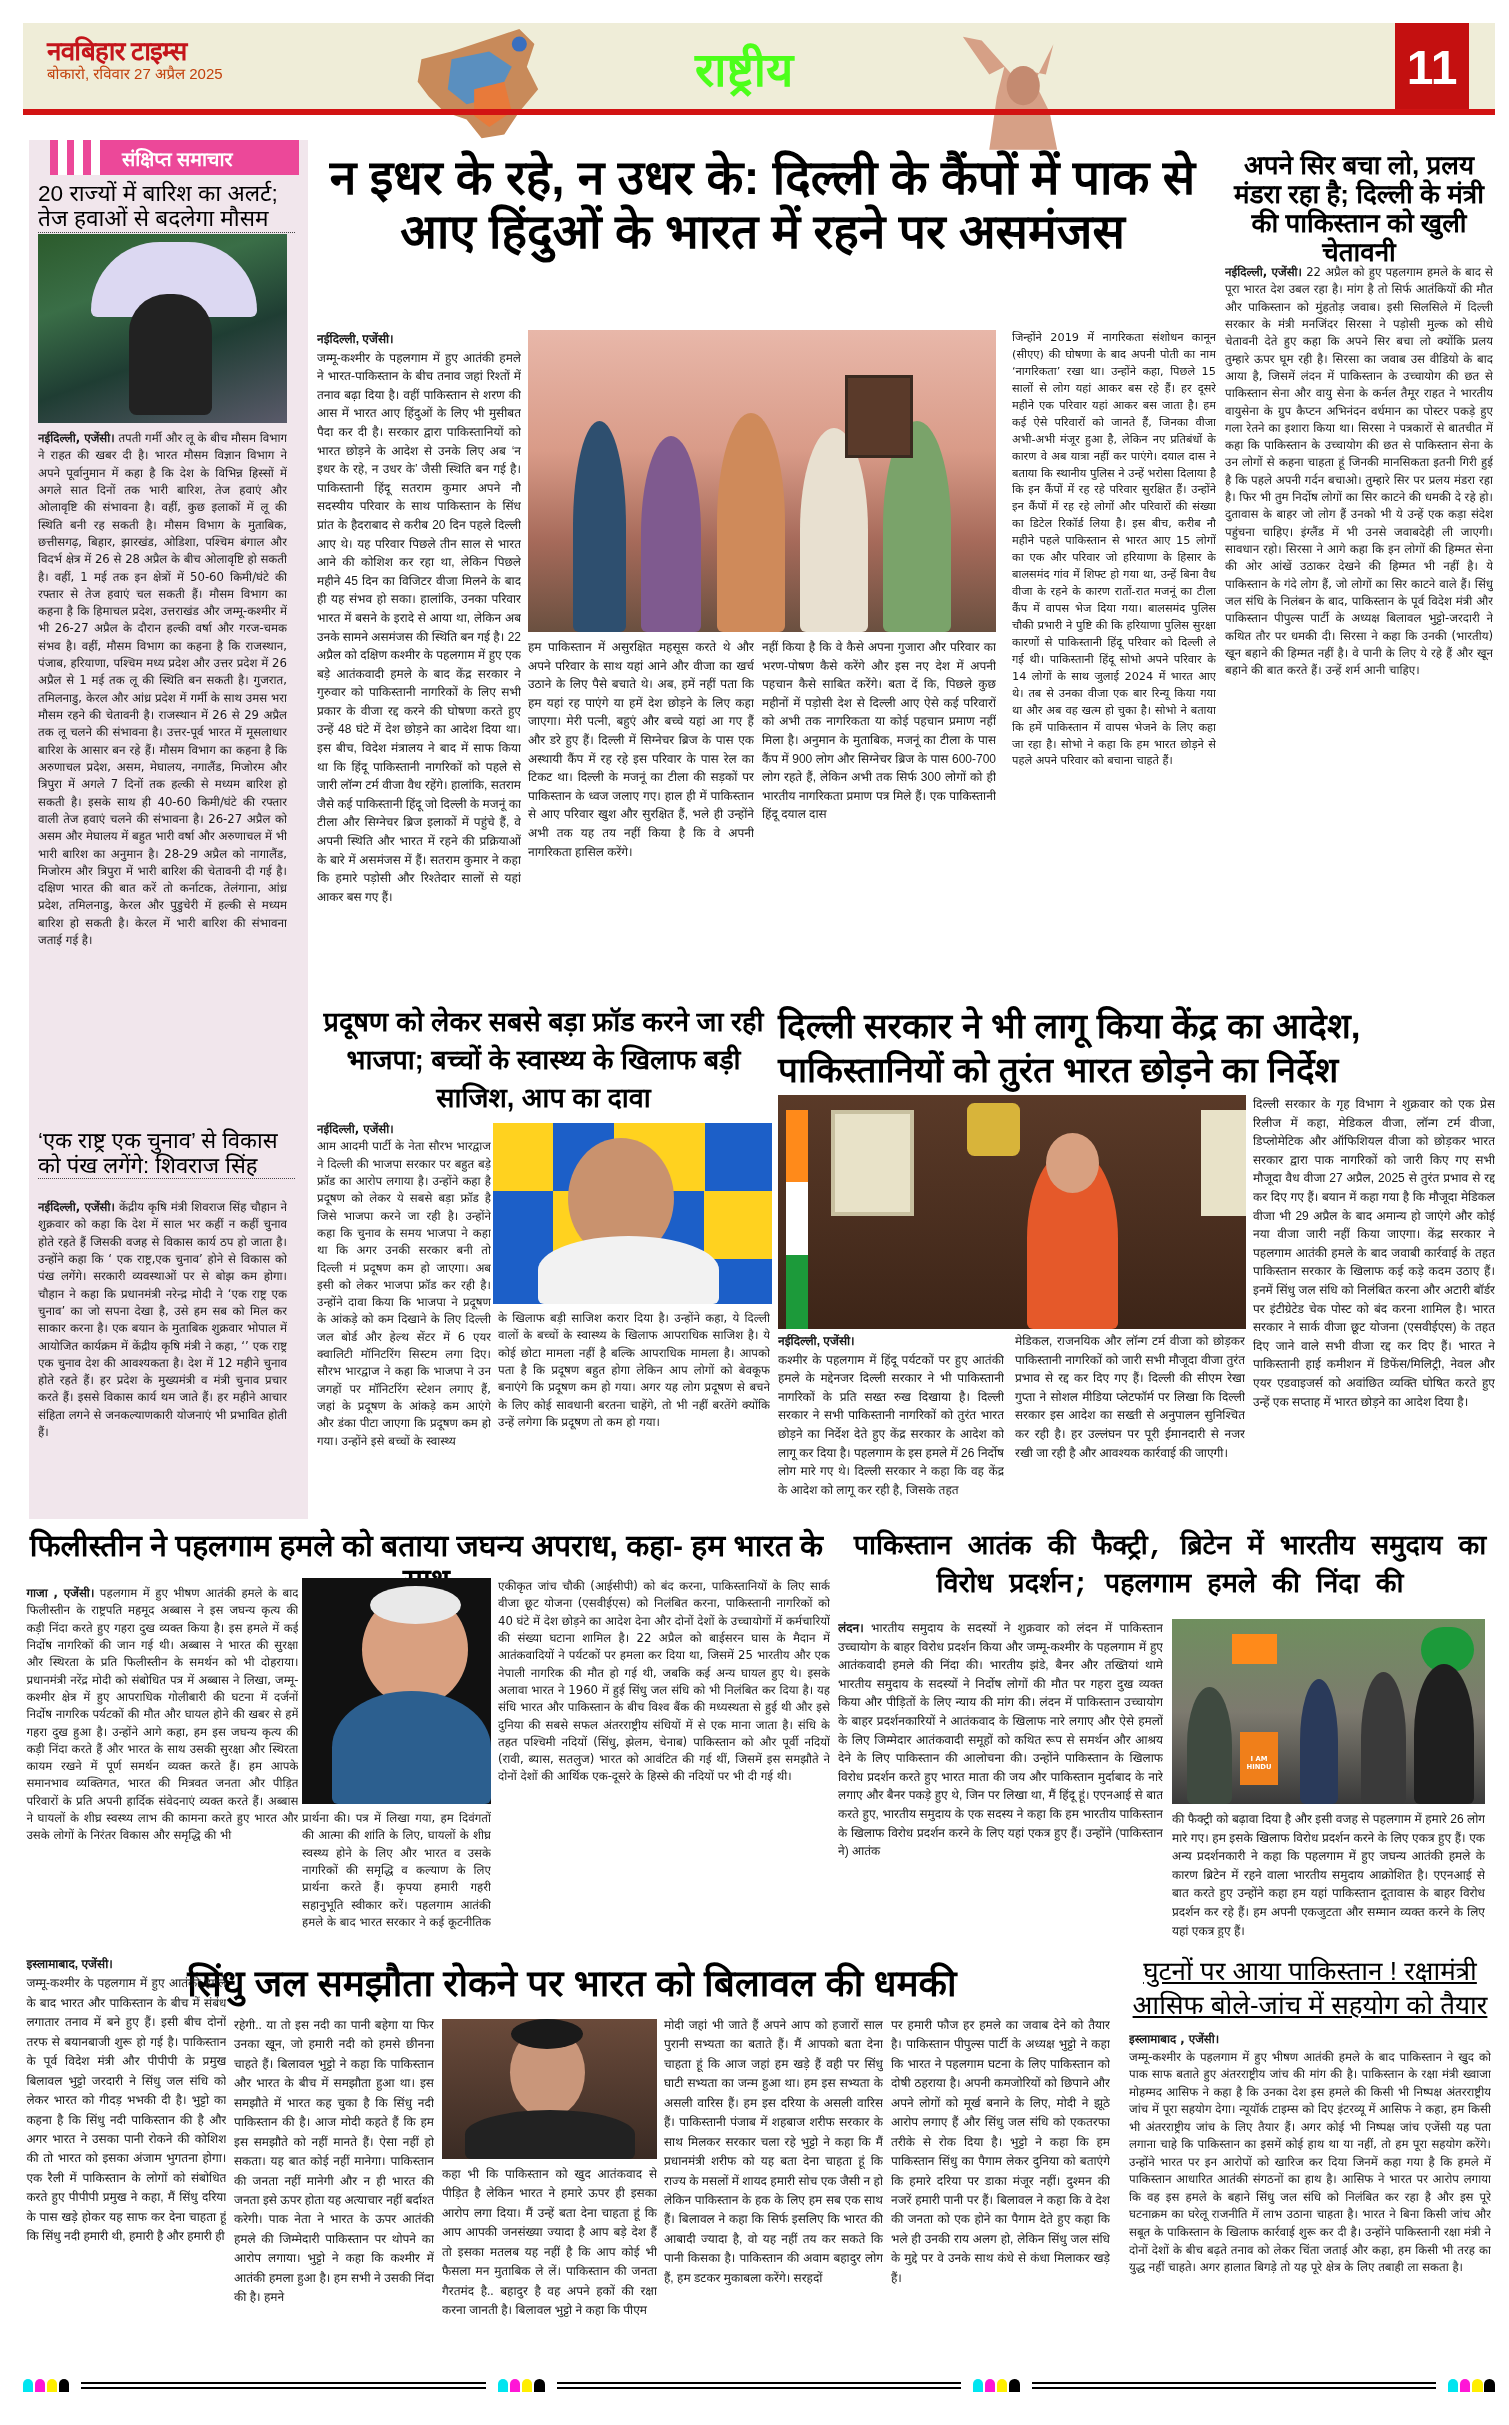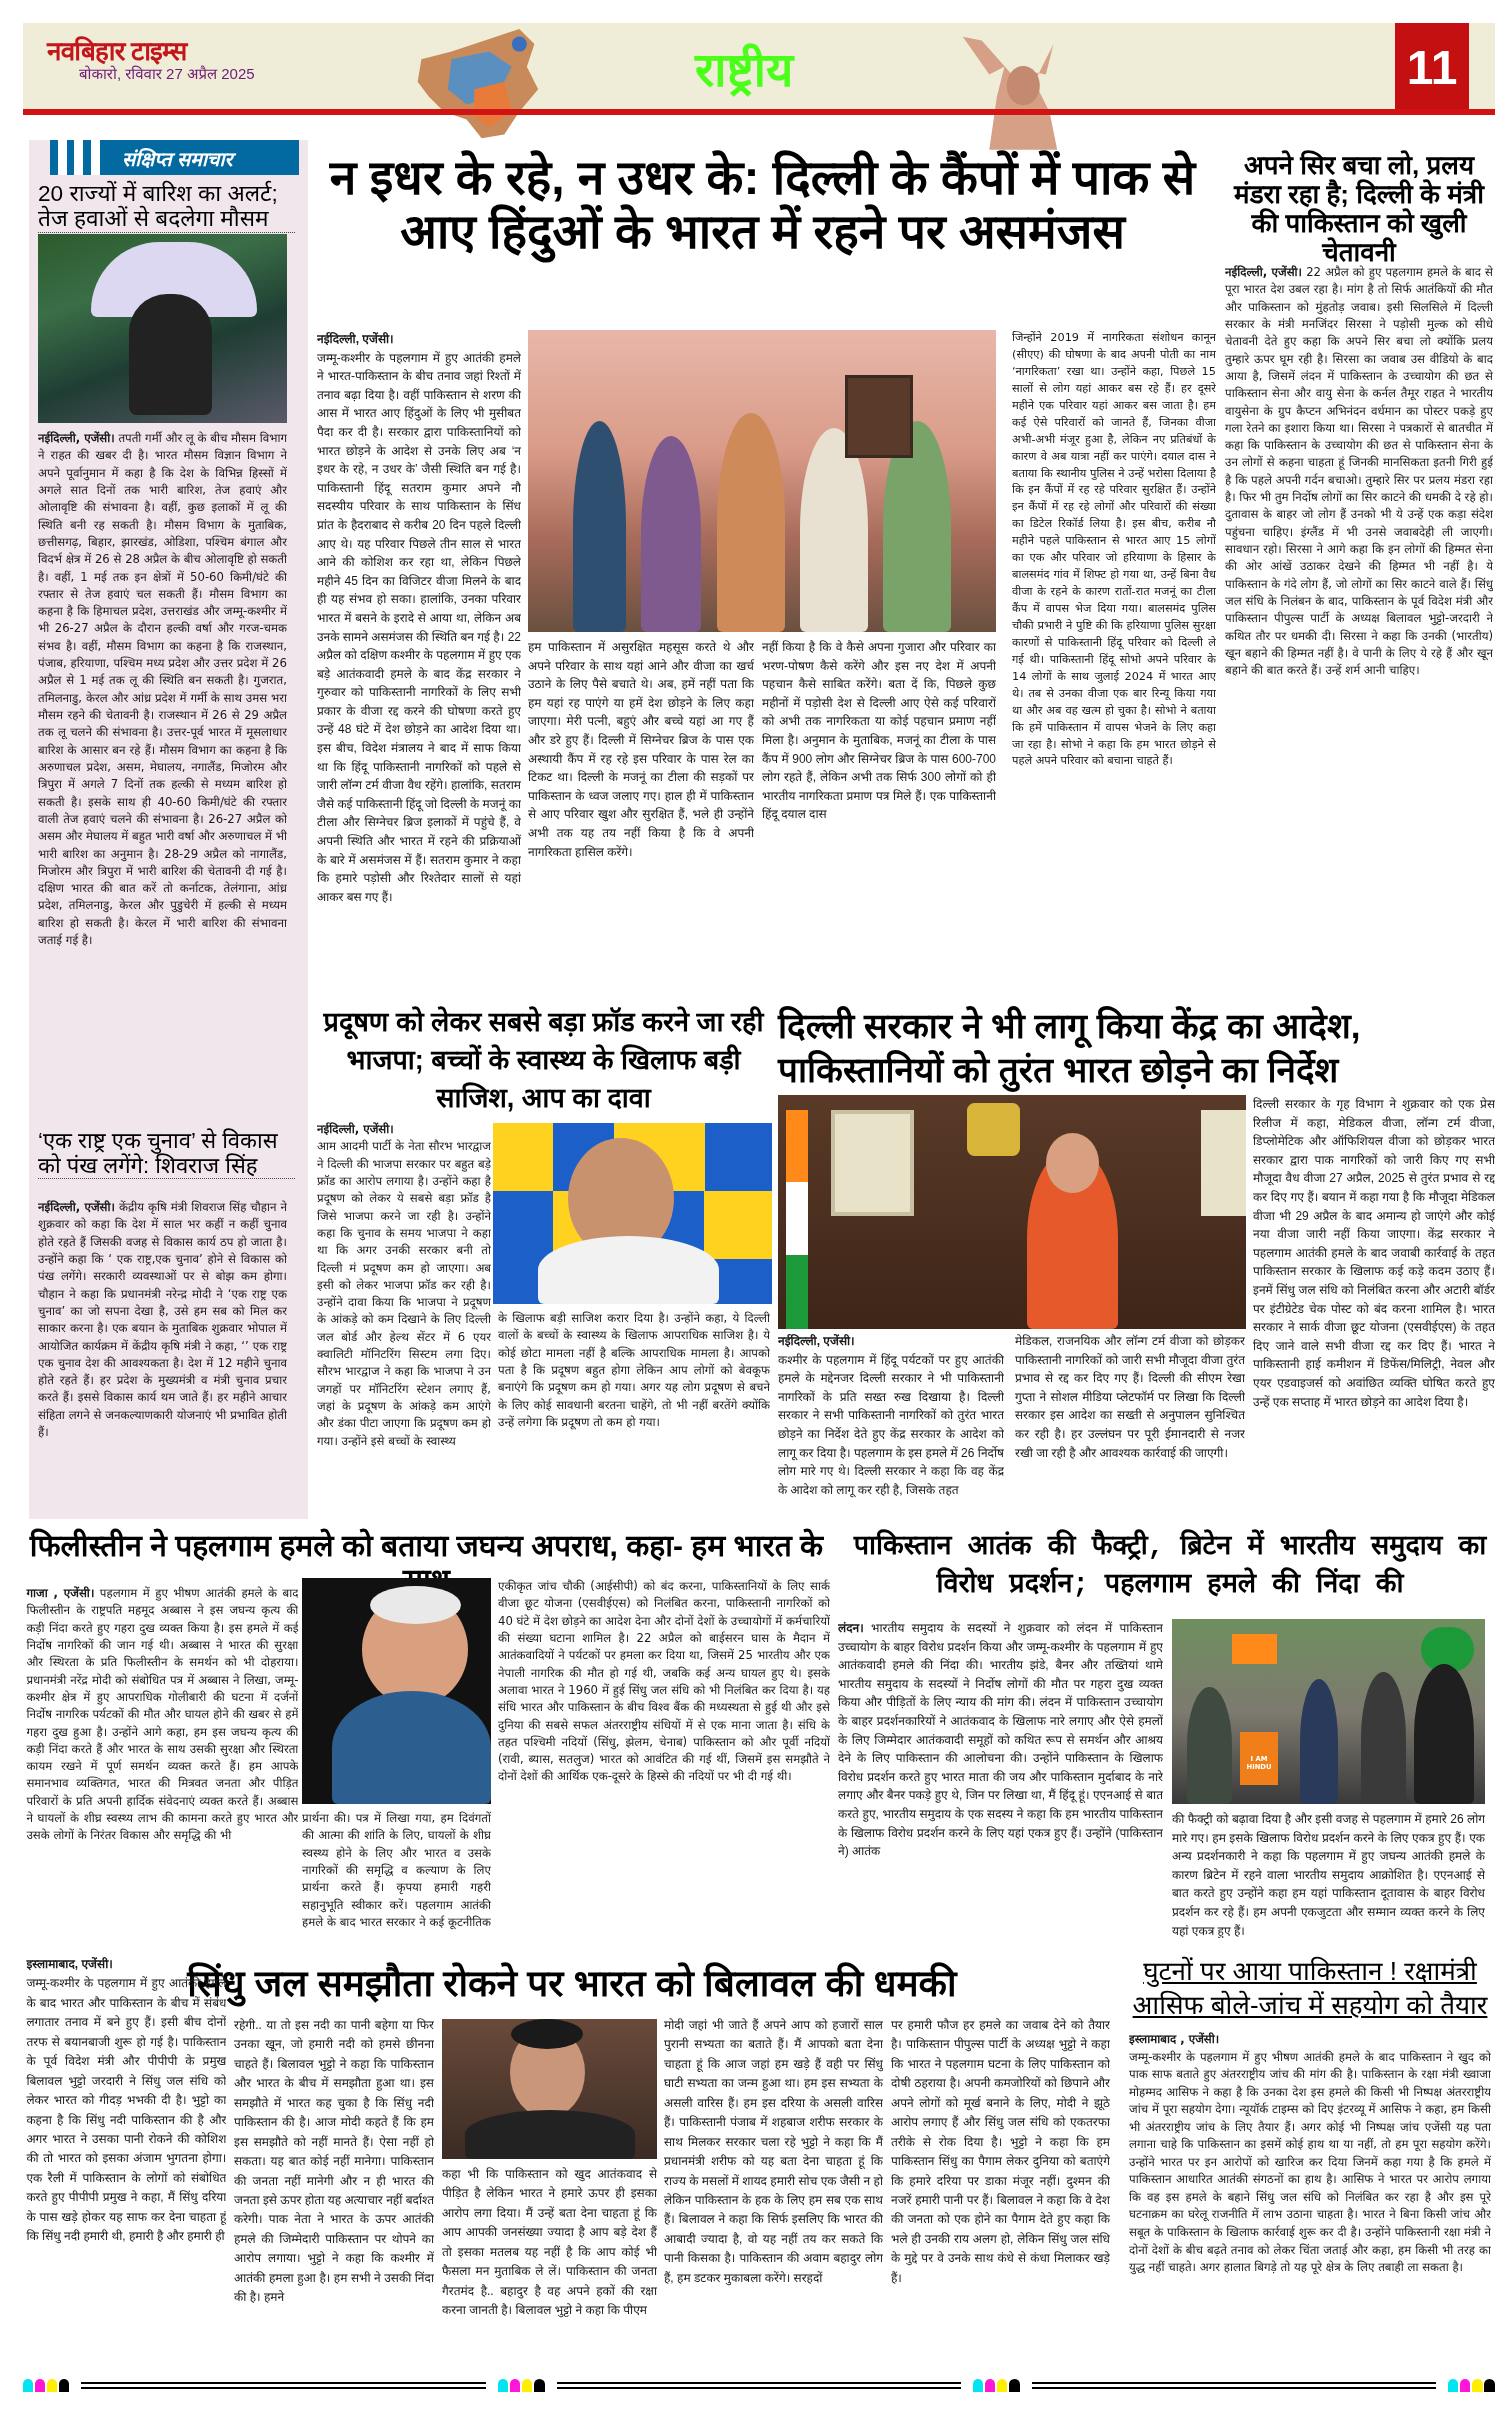--- a/index.html
+++ b/index.html
@@ -5,29 +5,29 @@
   * { box-sizing: border-box; margin: 0; padding: 0; }
   html, body { width: 1510px; height: 2426px; background: #ffffff; overflow: hidden; }
   body { font-family: "DejaVu Sans", sans-serif; color: #111; position: relative; }
 
   .abs { position: absolute; }
 
   
   .masthead { left: 22.6px; top: 22.6px; width: 1472px; height: 89px; background: #efedd8; }
   .masthead-red { left: 22.6px; top: 109px; width: 1472px; height: 6px; background: #d21313; }
   .paper-name { left: 47px; top: 32px; font-family: "Liberation Sans", sans-serif; font-weight: bold; font-size: 26px; color: #c4151b; letter-spacing: -0.8px; }
-  .paper-date { left: 47px; top: 63px; font-family: "Liberation Sans", sans-serif; font-size: 15px; color: #701a75; margin-left: 32px; }
+  .paper-date { left: 47px; top: 63px; font-family: "Liberation Sans", sans-serif; font-size: 15px; color: #c2410c; }
   .section-title { left: 695px; top: 36px; font-family: "Liberation Sans", sans-serif; font-weight: bold; font-size: 47px; color: #4cff1a; }
   .page-num { left: 1395px; top: 22.6px; width: 74px; height: 89px; background: #c41010; color: #fff; font-family: "Liberation Sans", sans-serif; font-weight: bold; font-size: 48px; display: flex; align-items: center; justify-content: center; }
   .map-art { left: 406px; top: 29px; width: 189px; height: 113px; }
   .statue-art { left: 944px; top: 29px; width: 166px; height: 121px; }
 
   
   .brief-col { left: 29px; top: 140px; width: 279px; height: 1379px; background: #f1e6ec; }
-  .brief-header { left: 50px; top: 140px; width: 249px; height: 35px; background: #0369a1; font-style: italic; }
+  .brief-header { left: 50px; top: 140px; width: 249px; height: 35px; background: #ec4899; }
   .brief-header .bars { position: absolute; left: 7.5px; top: 0; width: 53px; height: 35px; display: flex; gap: 7.5px; }
   .brief-header .bars span { width: 9px; height: 35px; background: #fff; }
   .brief-header .lbl { position: absolute; left: 72px; top: 4.5px; color: #fff; font-weight: bold; font-size: 19.6px; font-family: "Liberation Sans", sans-serif; }
 
   .headline { font-family: "Liberation Sans", sans-serif; font-weight: bold; color: #000; line-height: 1.12; }
   .headline-mid { font-family: "Liberation Sans", sans-serif; color: #000; line-height: 1.2; }
   .underline { border-bottom: 1.5px dotted #444; }
 
   .body-text { font-family: "DejaVu Sans", sans-serif; font-size: 11.7px; line-height: 1.48; text-align: justify; color: #1a1a1a; }
   .body-cond { font-family: "Liberation Sans", sans-serif; font-size: 12px; line-height: 1.55; text-align: justify; color: #1a1a1a; }

